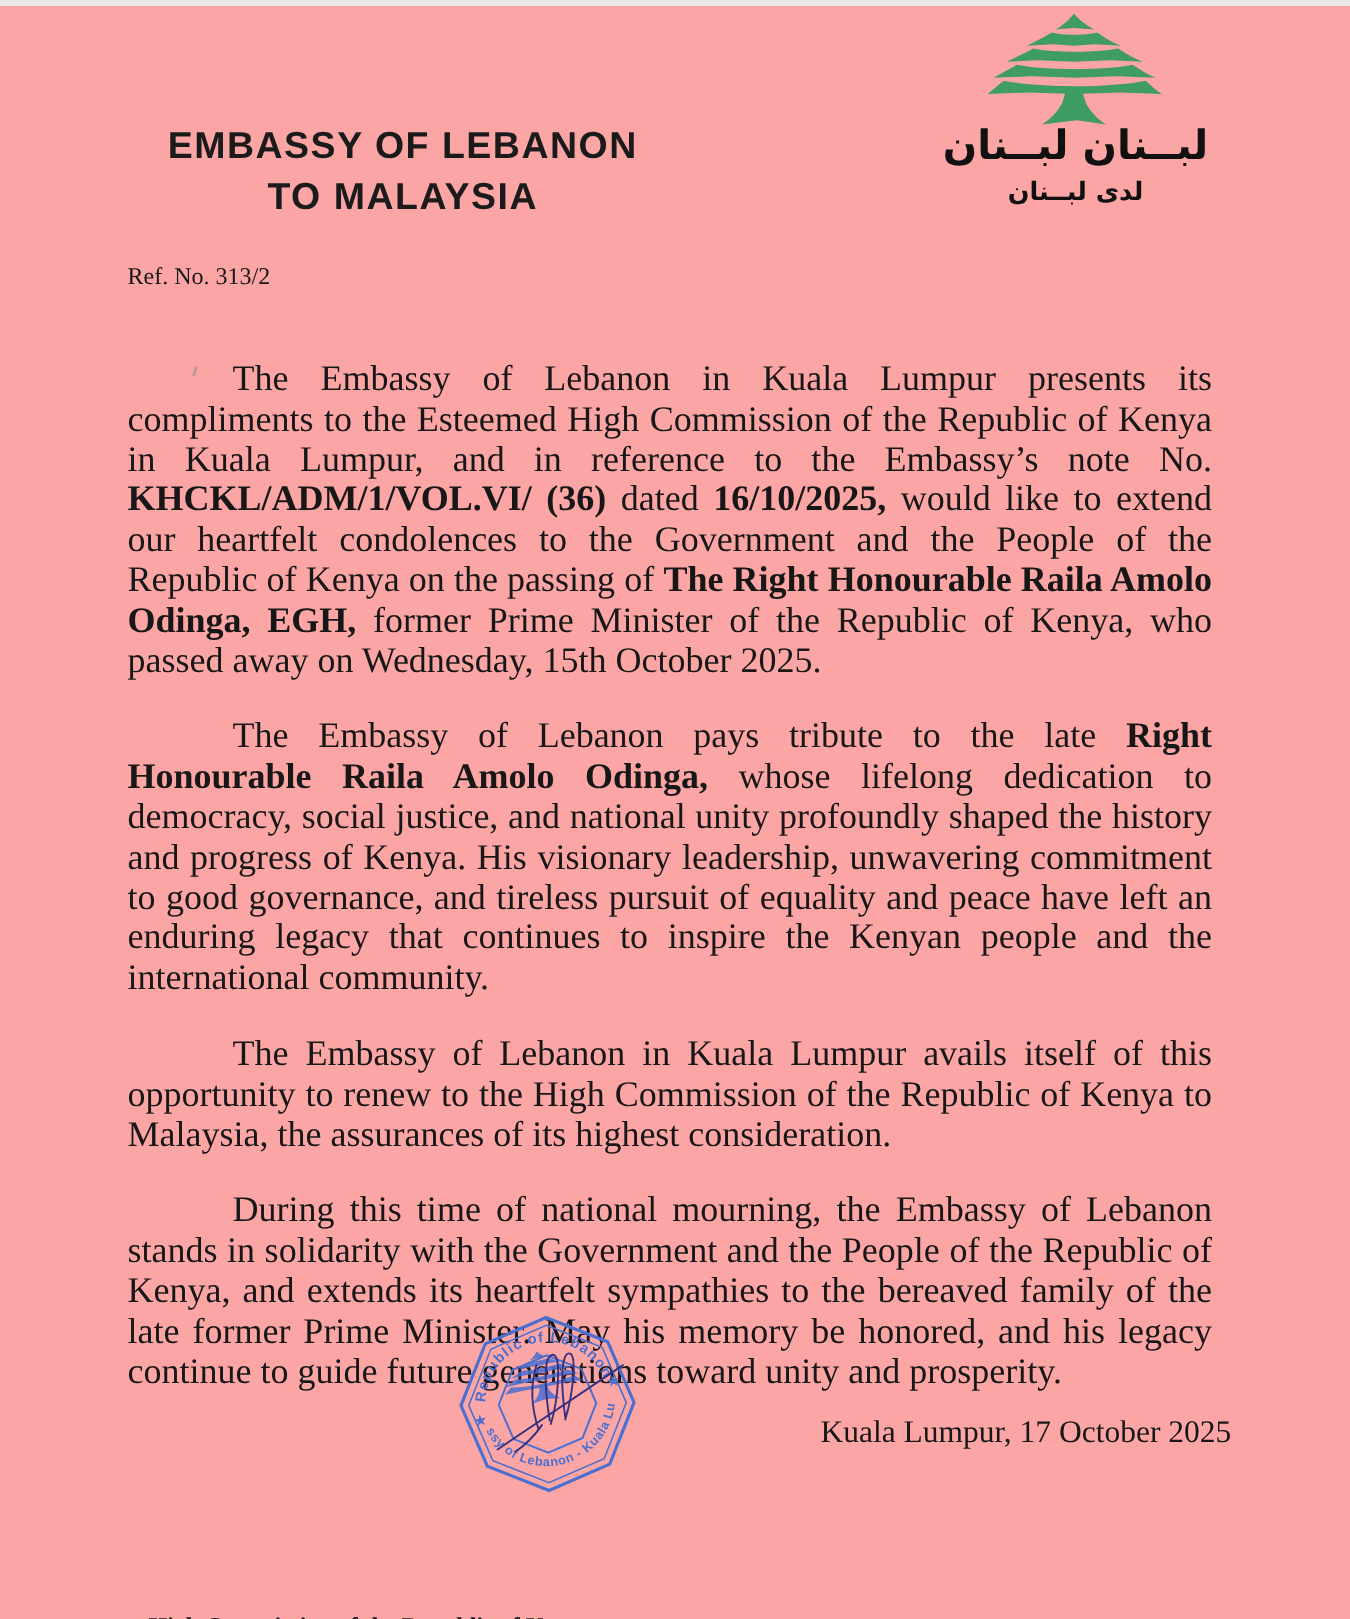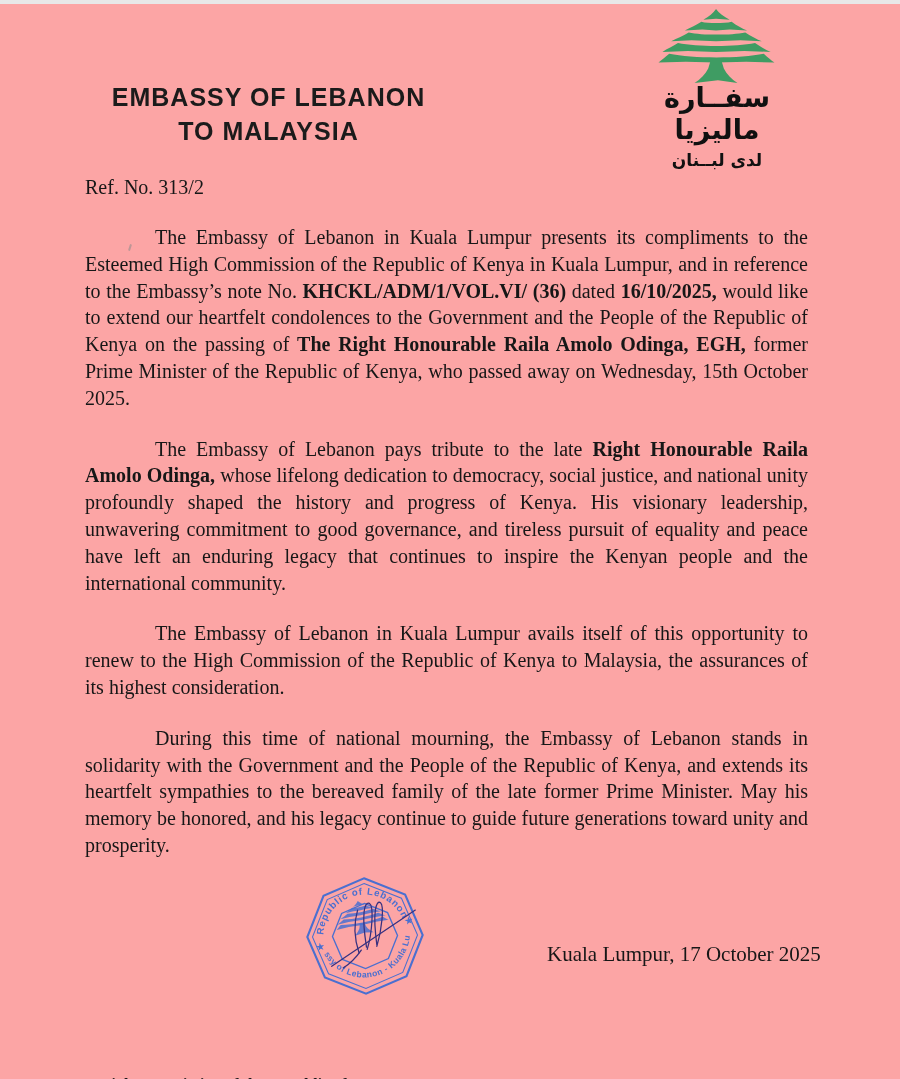--- a/index.html
+++ b/index.html
@@ -24,29 +24,29 @@
   .cedar-svg{width:122px;height:78px;display:block;margin:0 auto;}
   .cedar-svg path{fill:var(--cedar-green,#3f9c63);}
   .ar1{
     font-family:"DejaVu Sans", sans-serif;font-weight:700;
     font-size:27px;line-height:32px;color:#111;direction:rtl;margin-top:-4px;
   }
   .ar2{
     font-family:"DejaVu Sans", sans-serif;font-weight:700;
     font-size:17px;line-height:24px;color:#111;direction:rtl;margin-top:2px;
   }
-  .ref{position:absolute;left:85px;top:172px;font-size:20px;}
+  .ref{position:absolute;left:85px;top:172px;font-size:16px;}
   .scan-mark{
     position:absolute;left:129px;top:240px;width:2px;height:7px;
     background:#8a8a8a;opacity:.55;transform:rotate(18deg);border-radius:1px;
   }
   
   .letter-body{
-    position:absolute;left:85px;top:220px;width:723px;
-    font-size:20px;line-height:26.8px;text-align:justify;
+    position:absolute;left:85px;top:236px;width:723px;
+    font-size:24px;line-height:26.8px;text-align:justify;
   }
   .para{margin:0 0 24px 0;text-indent:70px;}
   .para .b{font-weight:700;}
   
   .stamp{position:absolute;left:291px;top:856px;width:148px;height:152px;}
   .stamp svg{width:100%;height:100%;}
   .stamp .ring{fill:none;stroke:var(--stamp-blue,#4a6fd0);}
   .stamp .stamp-text{
     fill:var(--stamp-blue,#4a6fd0);
     font-family:"Liberation Sans", sans-serif;font-weight:700;
@@ -72,21 +72,21 @@
 
   <div class="logo-block">
     <svg class="cedar-svg" viewBox="0 0 120 80" aria-hidden="true">
       <path d="M59,1 C56,5 52,9 46,12 L59,11 L73,12 C67,9 62,5 59,1 Z"></path>
       <path d="M44,14 C51,16 67,16 75,14 C80,18 86,21 91,23 L73,22 L59,23 L45,22 L27,23 C33,20 39,17 44,14 Z"></path>
       <path d="M31,25 C45,28 74,28 89,25 C95,29 101,32 106,34 L84,33 L59,34 L34,33 L13,34 C19,31 26,28 31,25 Z"></path>
       <path d="M20,36 C40,40 79,40 99,36 C105,40 110,43 115,45 L88,44 L59,45 L30,44 L4,45 C9,42 15,39 20,36 Z"></path>
       <path d="M11,47 C35,52 84,52 108,47 C112,51 116,54 119,56 L90,55 L59,56 L28,55 L0,56 C4,53 7,50 11,47 Z"></path>
       <path d="M54,52 L64,52 L67,62 C70,68 75,73 81,77 L61,74 L37,77 C43,73 48,68 51,62 Z"></path>
     </svg>
-    <div class="ar1">سفــارة ماليزيا</div>
+    <div class="ar1">لبــنان لبــنان</div>
     <div class="ar2">لدى لبــنان</div>
   </div>
 
   <div class="ref">Ref. No. 313/2</div>
 
   <div class="scan-mark"></div>
 
   <main class="letter-body">
       <p class="para"><span>The Embassy of Lebanon in Kuala Lumpur presents its compliments to the Esteemed High Commission of the Republic of Kenya in Kuala Lumpur, and in reference to the Embassy’s note No. </span><span class="b">KHCKL/ADM/1/VOL.VI/ (36)</span><span> dated </span><span class="b">16/10/2025,</span><span> would like to extend our heartfelt condolences to the Government and the People of the Republic of Kenya on the passing of </span><span class="b">The Right Honourable Raila Amolo Odinga, EGH,</span><span> former Prime Minister of the Republic of Kenya, who passed away on Wednesday, 15th October 2025.</span></p>
       <p class="para"><span>The Embassy of Lebanon pays tribute to the late </span><span class="b">Right Honourable Raila Amolo Odinga,</span><span> whose lifelong dedication to democracy, social justice, and national unity profoundly shaped the history and progress of Kenya. His visionary leadership, unwavering commitment to good governance, and tireless pursuit of equality and peace have left an enduring legacy that continues to inspire the Kenyan people and the international community.</span></p>

